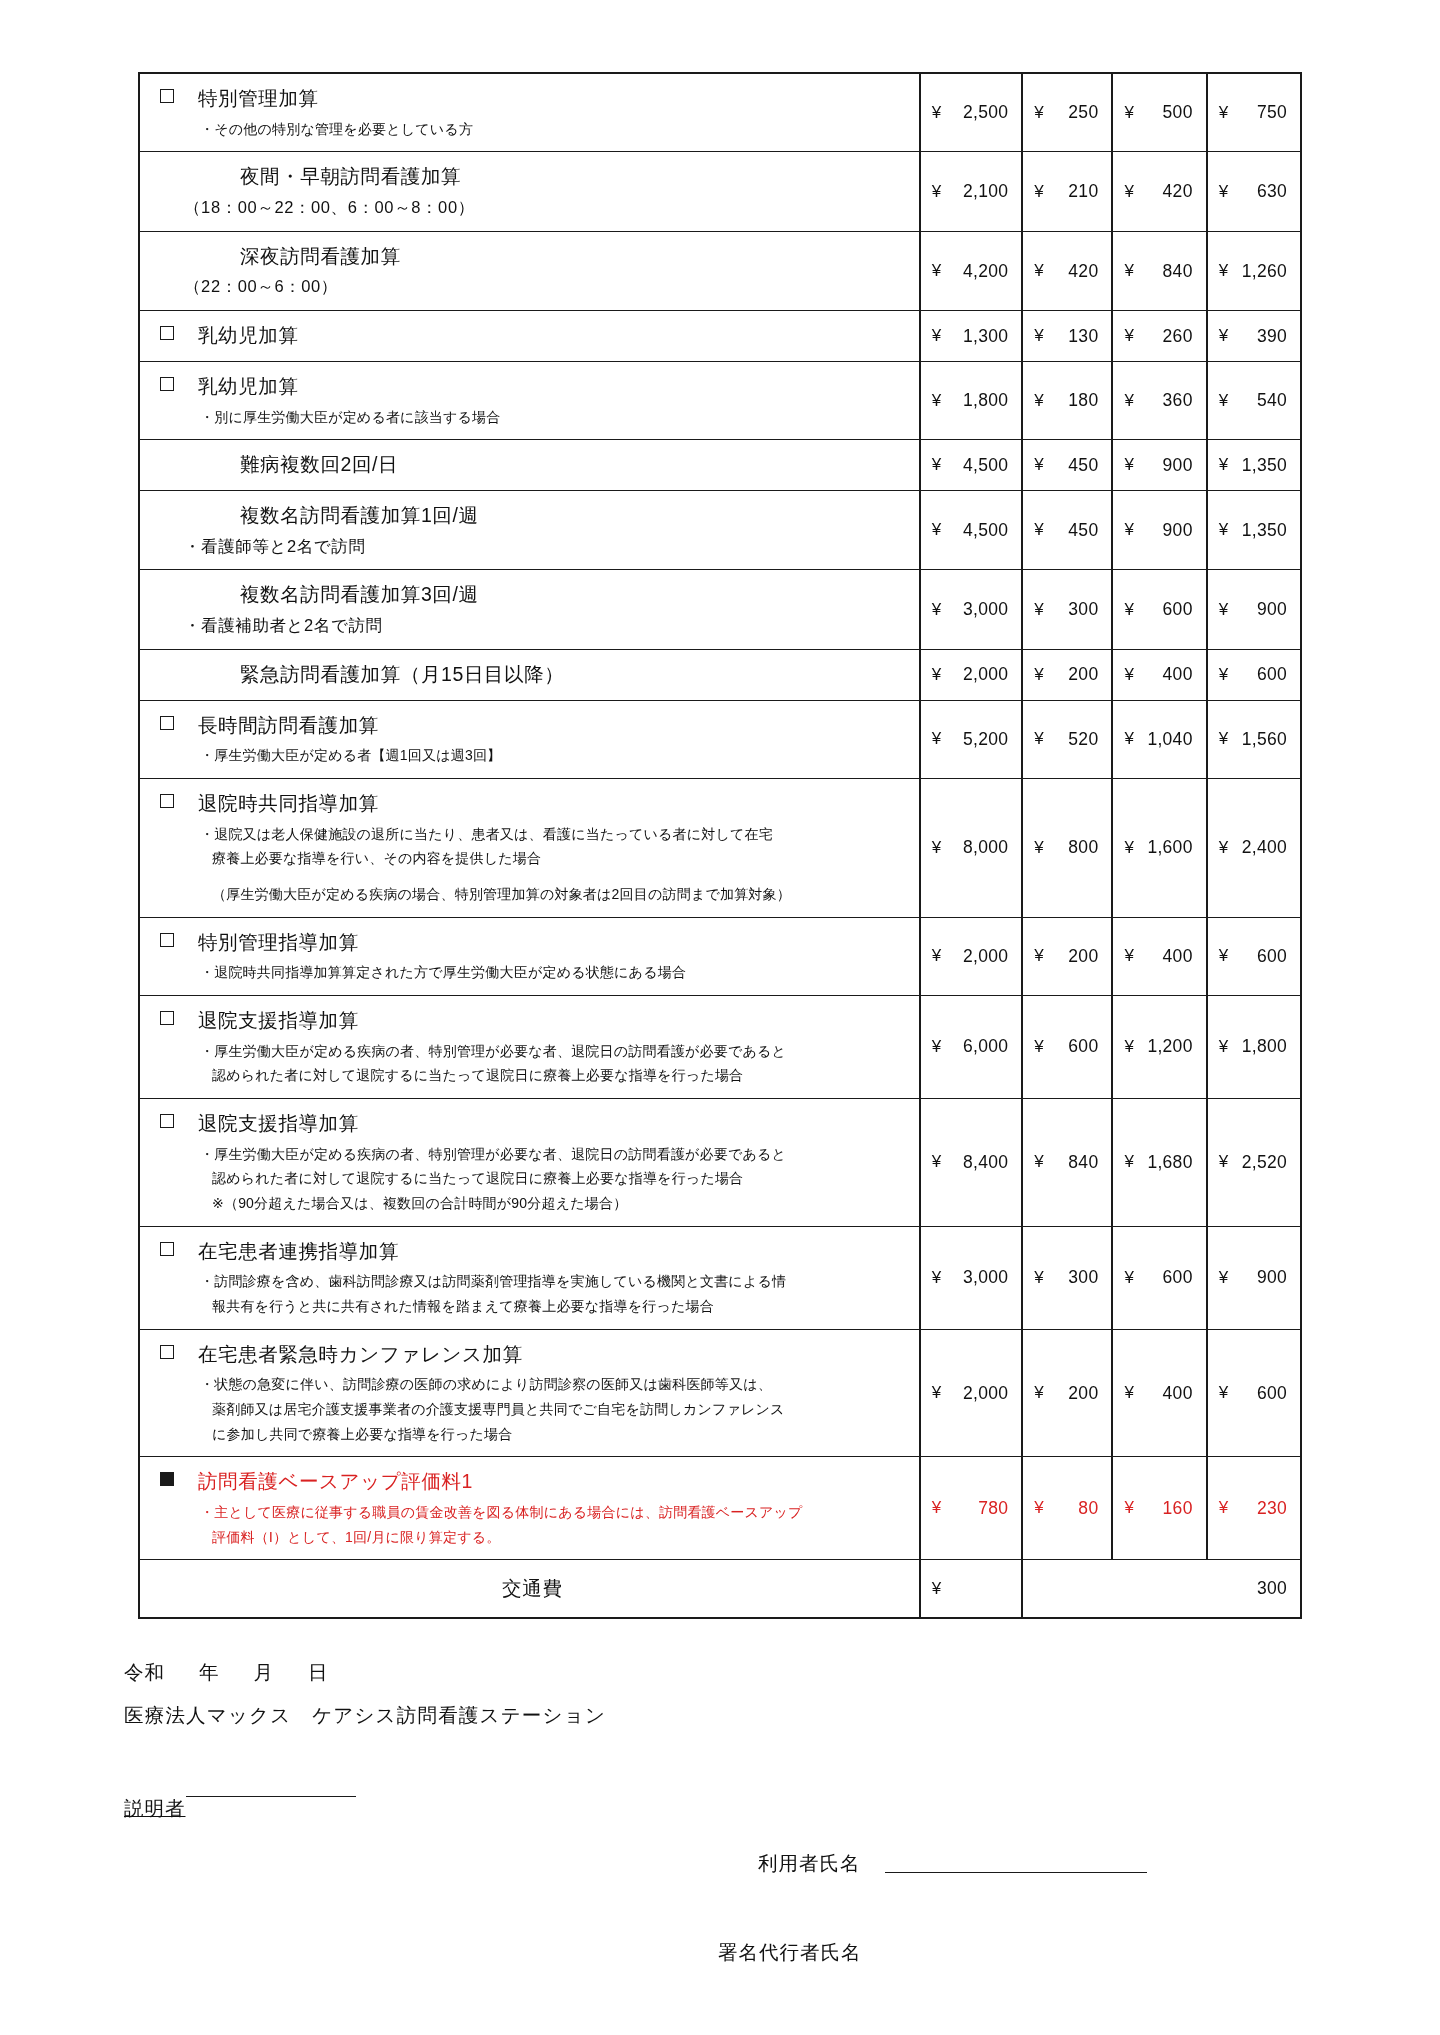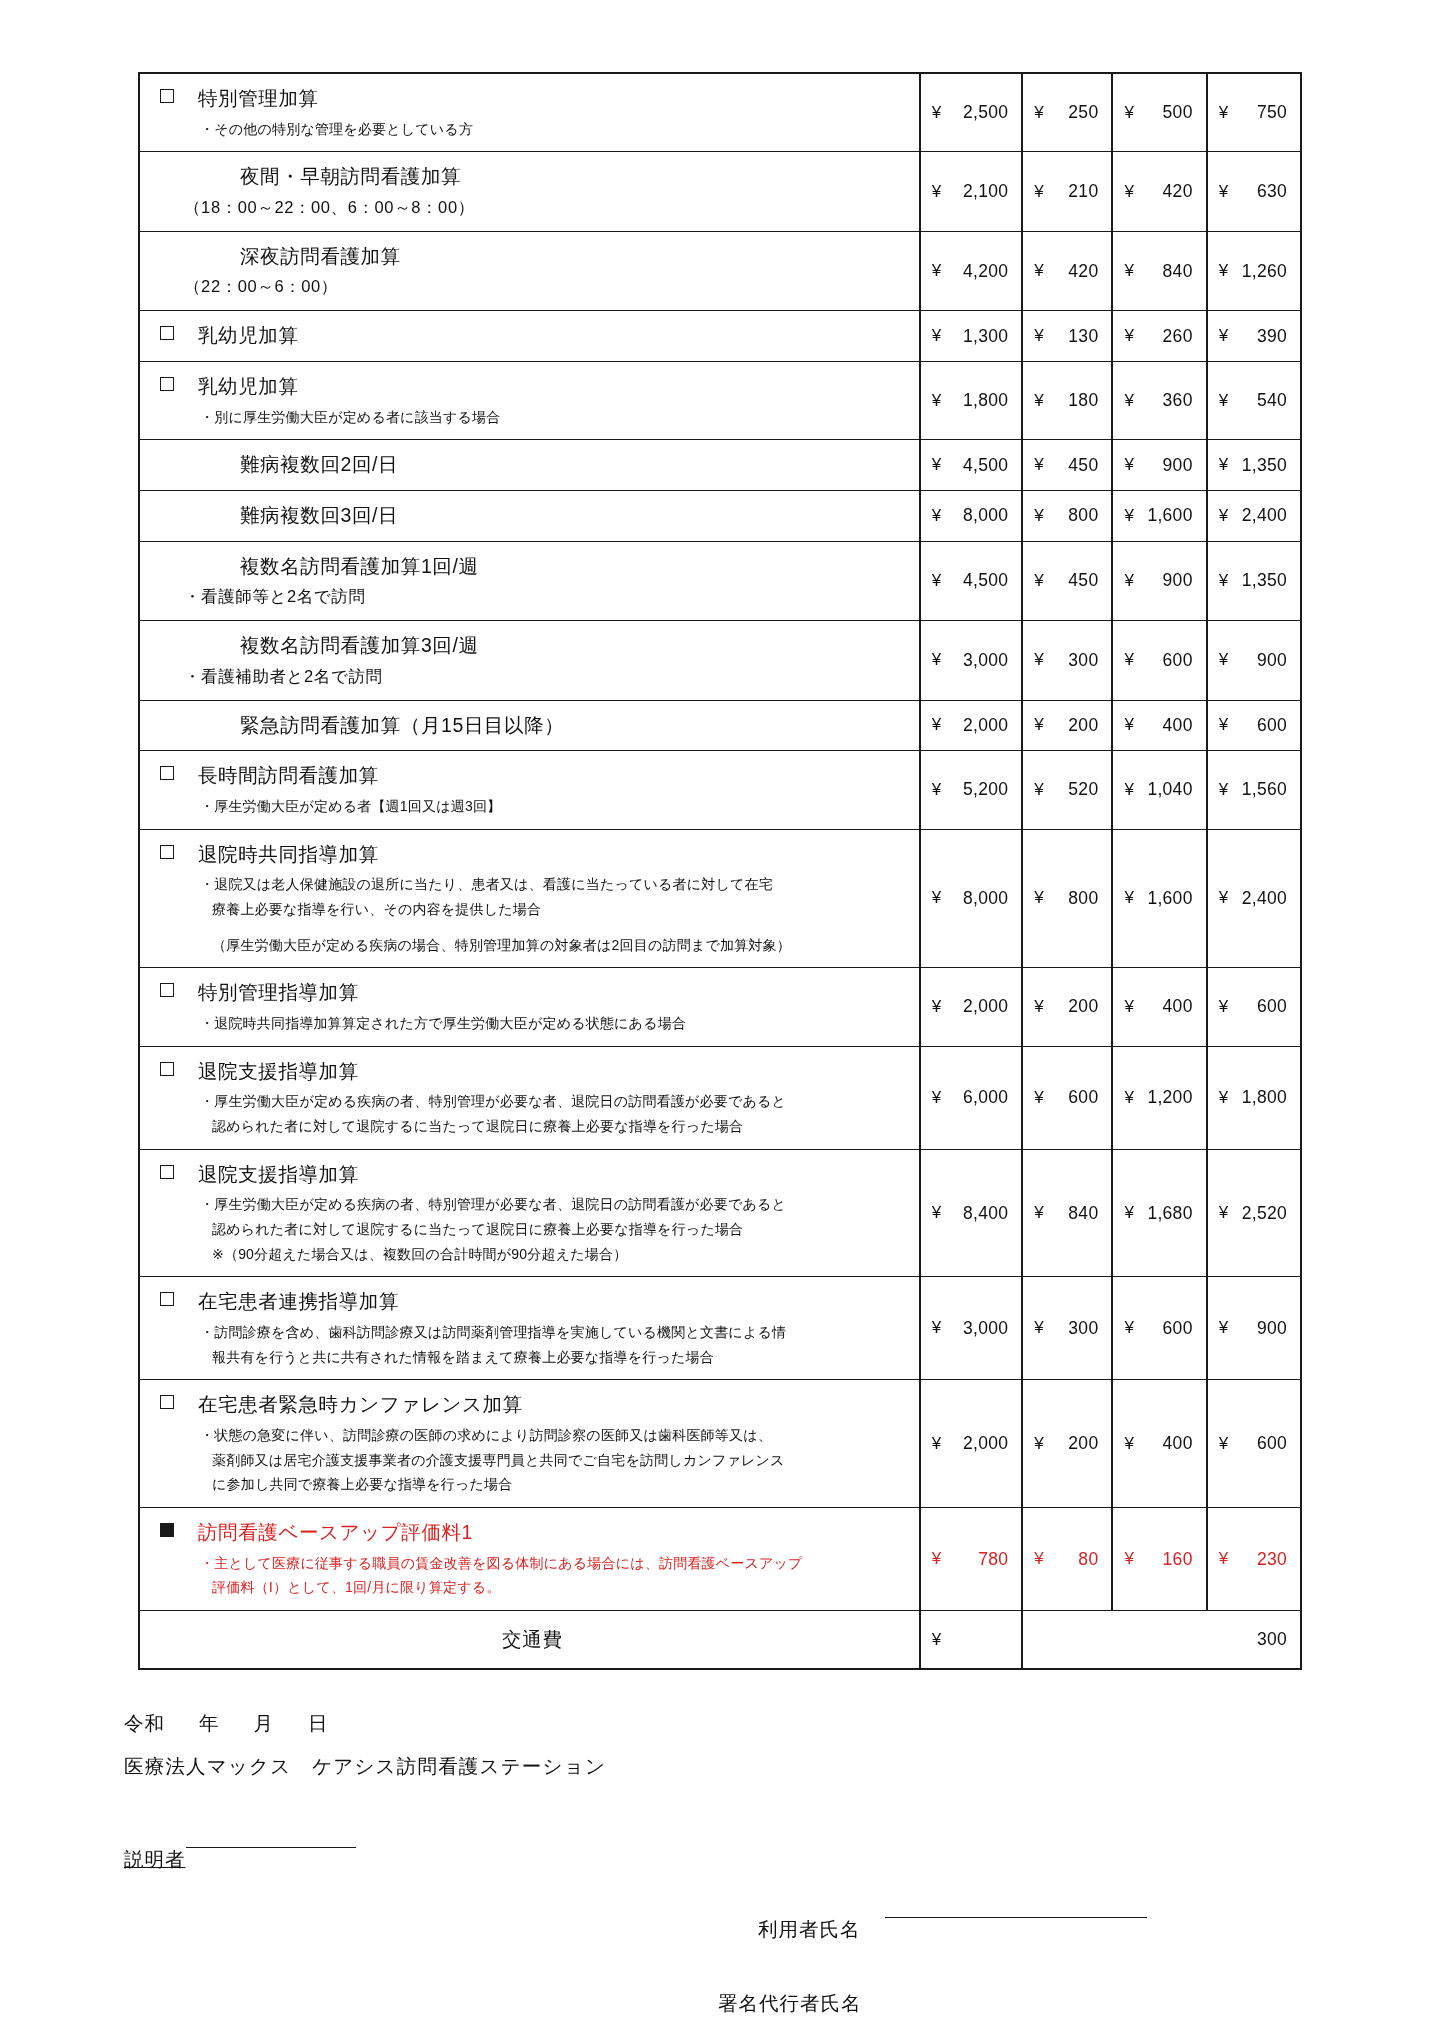--- a/index.html
+++ b/index.html
@@ -157,25 +157,25 @@
     top: 146px;
     font-size: 19.5px;
     letter-spacing: 1px;
     display: flex;
     align-items: flex-start;
     text-decoration: underline;
   }
   .f-user {
     position: absolute;
     left: 758px;
-    top: 216px;
+    top: 201px;
     font-size: 19.5px;
     letter-spacing: 1px;
     display: flex;
-    align-items: flex-start;
+    align-items: flex-end;
     gap: 24px;
   }
   .f-proxy {
     position: absolute;
     left: 718px;
     top: 290px;
     font-size: 19.5px;
     letter-spacing: 1px;
     display: flex;
     align-items: flex-end;
@@ -304,36 +304,20 @@
           <td class="amt">450</td>
           <td class="yen">¥</td>
           <td class="amt">900</td>
           <td class="yen">¥</td>
           <td class="amt">1,350</td>
         </tr>
         <tr>
           <td class="desc">
             <div class="title-line">
               <span class="cb none"></span>
-              <span class="ttl indent-title">難病複数回3回/日</span>
-            </div>
-          </td>
-          <td class="yen">¥</td>
-          <td class="amt">8,000</td>
-          <td class="yen">¥</td>
-          <td class="amt">800</td>
-          <td class="yen">¥</td>
-          <td class="amt">1,600</td>
-          <td class="yen">¥</td>
-          <td class="amt">2,400</td>
-        </tr>
-        <tr>
-          <td class="desc">
-            <div class="title-line">
-              <span class="cb none"></span>
               <span class="ttl indent-title">複数名訪問看護加算1回/週</span>
             </div>
             <div class="sub-line2">・看護師等と2名で訪問</div>
           </td>
           <td class="yen">¥</td>
           <td class="amt">4,500</td>
           <td class="yen">¥</td>
           <td class="amt">450</td>
           <td class="yen">¥</td>
           <td class="amt">900</td>

